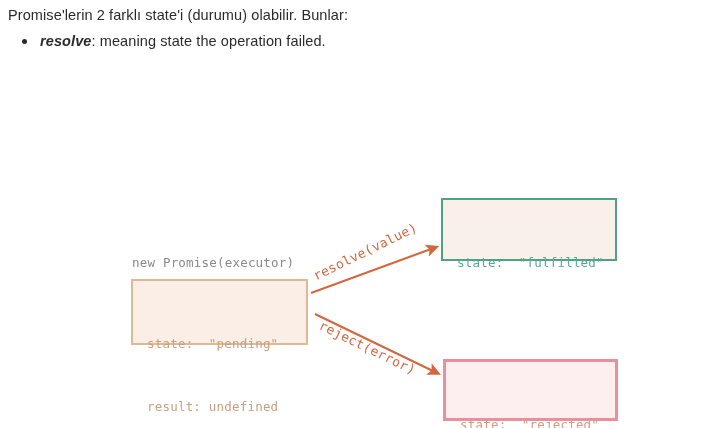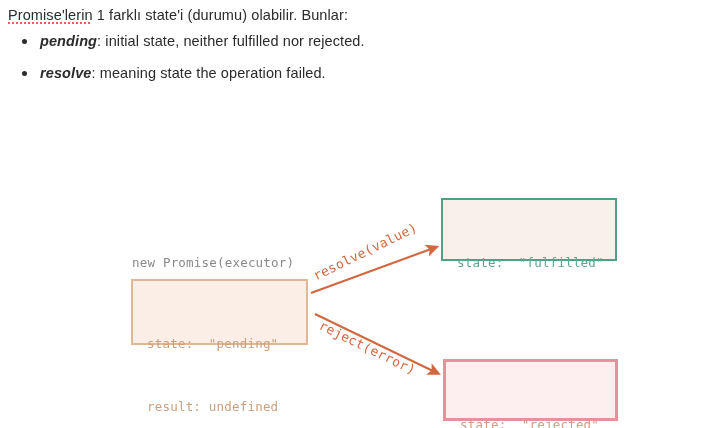--- a/index.html
+++ b/index.html
@@ -24,21 +24,20 @@
     width: 700px;
   }
   .intro {
     font-size: 14.5px;
     color: #2b2b2b;
     line-height: 20px;
     margin: 0 0 6px 0;
     letter-spacing: 0.1px;
   }
   .spellerror {
-    text-decoration: underline;
     text-decoration-style: dotted;
     text-decoration-color: #f05a5a;
     text-decoration-thickness: 2px;
     text-underline-offset: 2px;
   }
   ul.state-list {
     list-style: none;
     margin: 0;
     padding: 0;
   }
@@ -151,26 +150,23 @@
     left: 310px;
     top: 310px;
     transform: rotate(26deg);
   }
 </style>
 </head>
 <body>
 
 <div id="prose">
 
-  <p class="intro"><span class="spellerror">Promise'lerin</span><span> 1 farklı state'i (durumu) olabilir. Bunlar:</span></p>
+  <p class="intro"><span class="spellerror">Promise'lerin</span><span> 2 farklı state'i (durumu) olabilir. Bunlar:</span></p>
 
   <ul class="state-list">
-    <li>
-      <span class="bullet-dot"></span><span class="term">pending</span><span>: initial state, neither fulfilled nor rejected.</span>
-    </li>
     <li>
       <span class="bullet-dot"></span><span class="term">resolve</span><span>: meaning state the operation failed.</span>
     </li>
   </ul>
 
 </div>
 
 <div id="diagram">
 
   <svg id="arrow-layer" viewBox="0 0 716 428" width="716" height="428">

